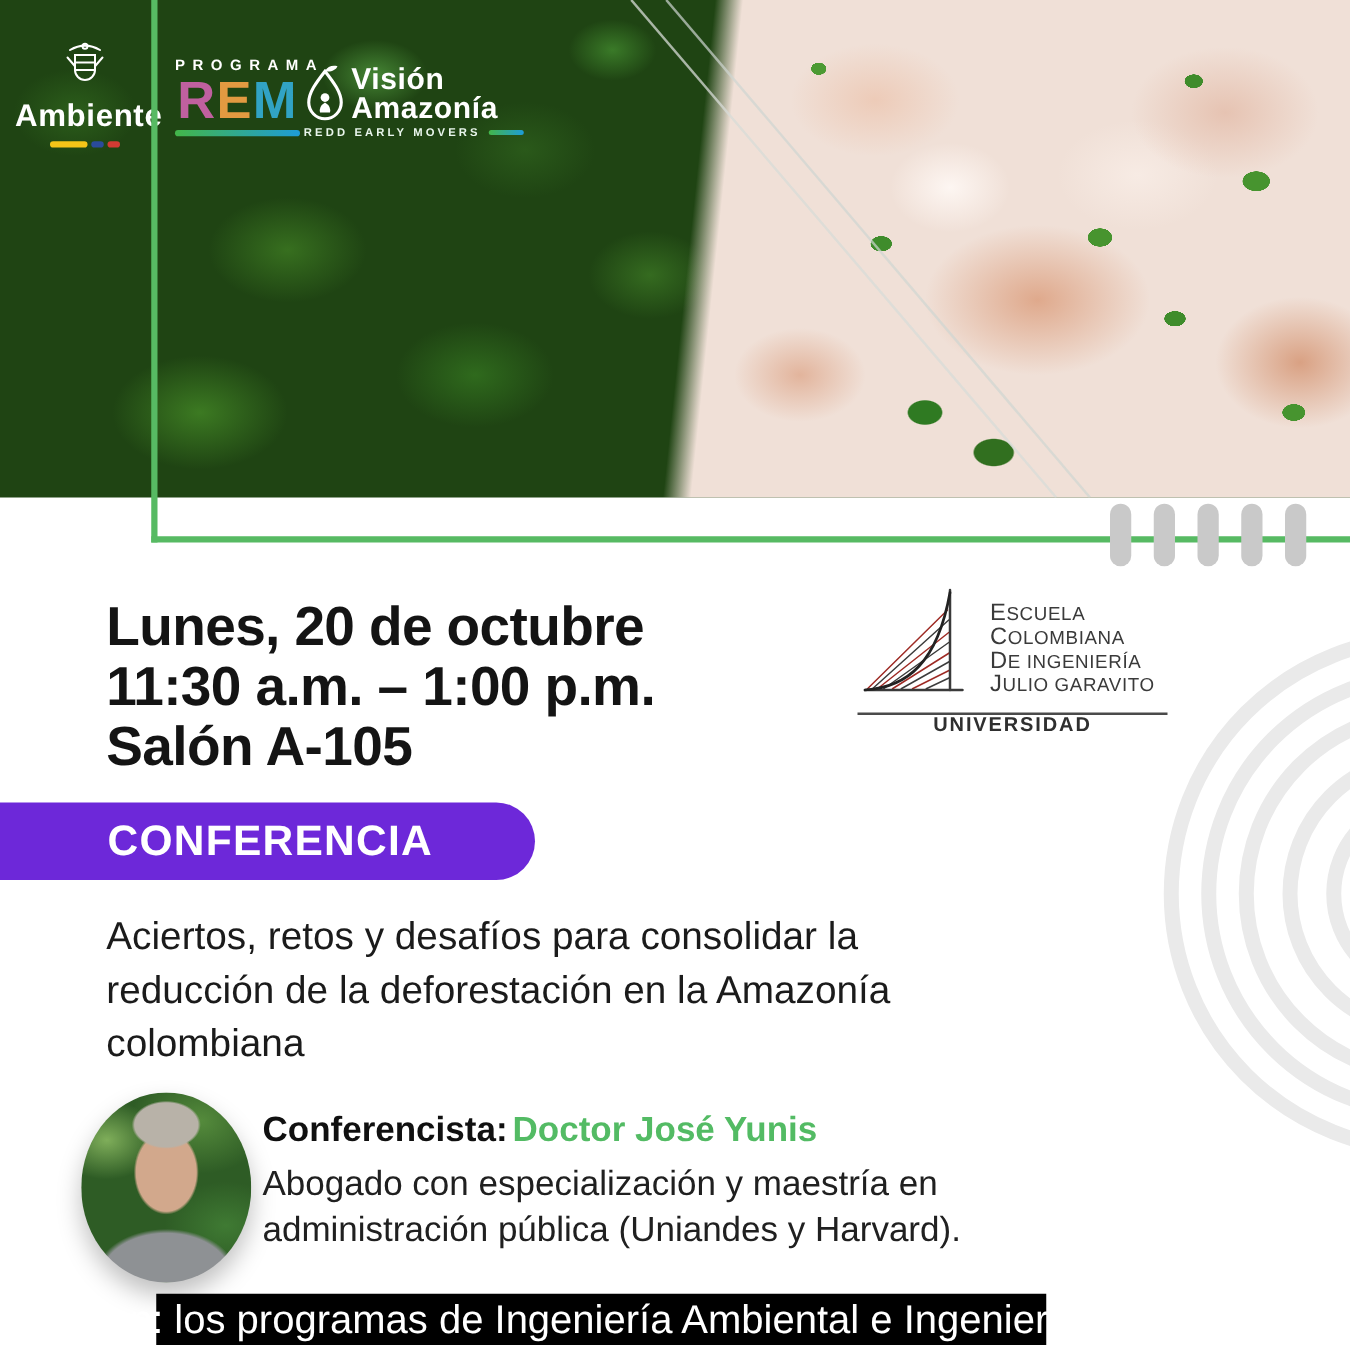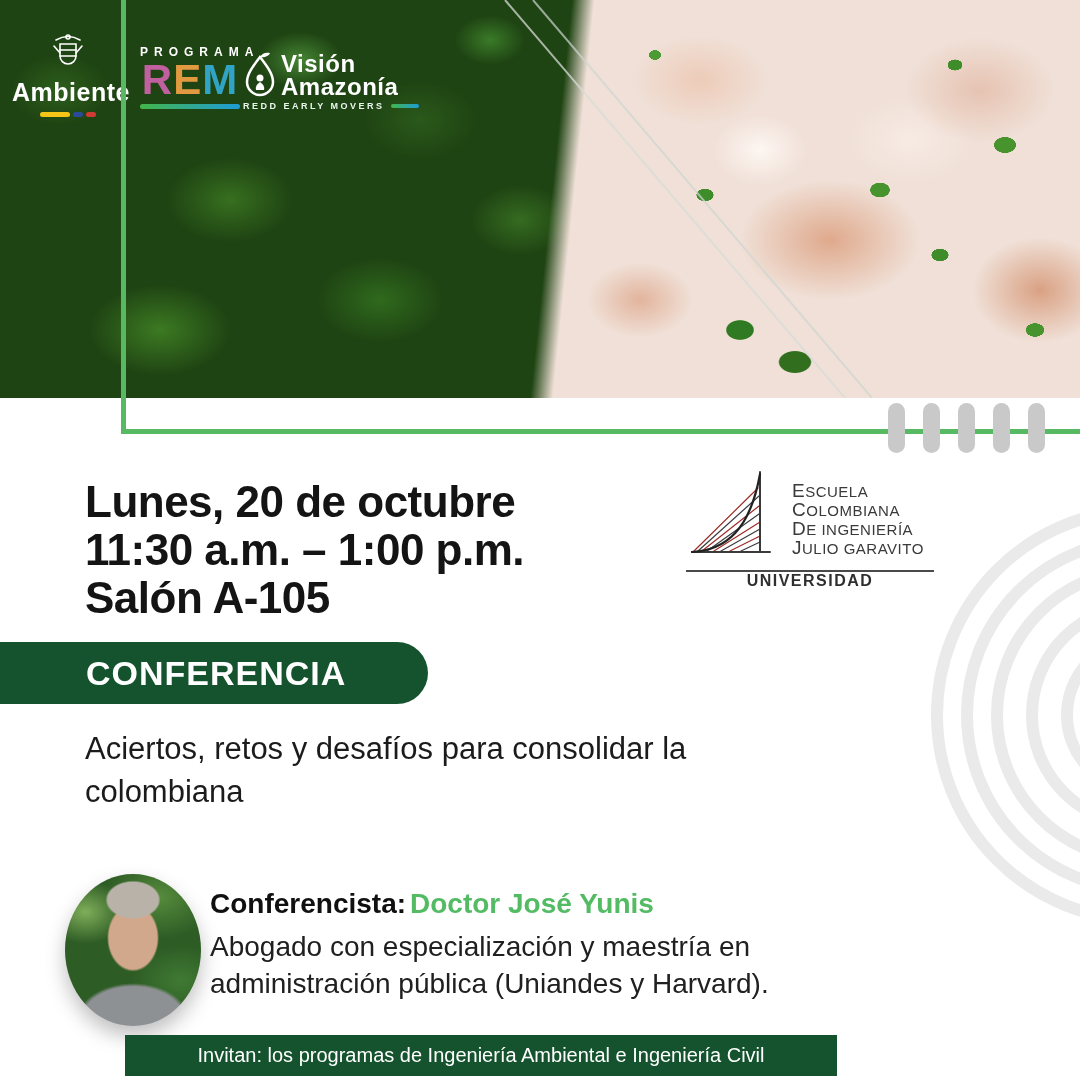--- a/index.html
+++ b/index.html
@@ -75,21 +75,21 @@
 
   
   .uni{position:absolute;left:686px;top:466px;width:248px;color:#3a3a3a;}
   .uni-row{display:flex;align-items:flex-end;}
   .uni-name{margin-left:10px;margin-top:8px;font-size:15px;line-height:18px;font-weight:500;letter-spacing:.5px;}
   .uni-name div::first-letter{font-size:19px;}
   .uni-rule{margin-top:12px;height:2px;background:#4a4a4a;width:100%;}
   .uni-type{text-align:center;font-size:16px;font-weight:600;letter-spacing:1.5px;color:#2f2f2f;}
 
   
-  .badge{position:absolute;left:0;top:642px;width:428px;height:62px;background:#14532d;border-radius:0 31px 31px 0;
+  .badge{position:absolute;left:0;top:642px;width:428px;height:62px;background:#6d28d9;border-radius:0 31px 31px 0;
          display:flex;align-items:center;padding-left:86px;box-sizing:border-box;
          color:#fff;font-size:34px;font-weight:800;letter-spacing:1px;}
 
   
   .talk-title{position:absolute;left:85px;top:727px;color:#1b1b1b;font-size:31px;font-weight:300;line-height:43px;white-space:nowrap;}
 
   
   .avatar{position:absolute;left:65px;top:874px;width:136px;height:152px;border-radius:50%;
     background:
       radial-gradient(46px 32px at 50% 17%, #b8b2a8 0 55%, transparent 60%),
@@ -99,22 +99,22 @@
       radial-gradient(70px 50px at 85% 70%, #3f7a33 0%, transparent 70%),
       radial-gradient(80px 60px at 70% 15%, #558b3c 0%, transparent 70%),
       #2e5c25;
     box-shadow:0 10px 20px rgba(0,0,0,.25);}
   .speaker-text{position:absolute;left:210px;top:888px;}
   .speaker-head{font-size:28px;font-weight:800;color:#101010;white-space:nowrap;}
   .speaker-name{color:#53bb64;margin-left:4px;}
   .speaker-bio{margin-top:8px;font-size:28px;font-weight:300;line-height:37px;color:#202020;white-space:nowrap;}
 
   
-  .footer{position:absolute;left:125px;top:1035px;width:712px;height:41px;background:#14532d;
-          display:flex;align-items:center;justify-content:center;color:#fff;font-size:20px;font-weight:300;white-space:nowrap;}
+  .footer{position:absolute;left:125px;top:1035px;width:712px;height:41px;background:#000000;
+          display:flex;align-items:center;justify-content:center;color:#fff;font-size:32px;font-weight:300;white-space:nowrap;}
 </style>
 </head>
 <body>
 
 <div class="poster">
 
   <div class="hero">
     <svg class="powerlines" width="1080" height="398">
       <line x1="505" y1="0" x2="845" y2="398" stroke="#d8dcd8" stroke-width="2" opacity="0.75"></line>
       <line x1="533" y1="0" x2="872" y2="398" stroke="#cfd6d2" stroke-width="2" opacity="0.7"></line>
@@ -210,20 +210,21 @@
       </div>
     </div>
     <div class="uni-rule"></div>
     <div class="uni-type">UNIVERSIDAD</div>
   </div>
 
   <div class="badge">CONFERENCIA</div>
 
   <div class="talk-title">
     <div>Aciertos, retos y desafíos para consolidar la</div>
+    <div>reducción de la deforestación en la Amazonía</div>
     <div>colombiana</div>
   </div>
 
   <div class="avatar"></div>
   <div class="speaker-text">
     <div class="speaker-head">
       <span>Conferencista:</span><span class="speaker-name">Doctor José Yunis</span>
     </div>
     <div class="speaker-bio">
       <div>Abogado con especialización y maestría en</div>

